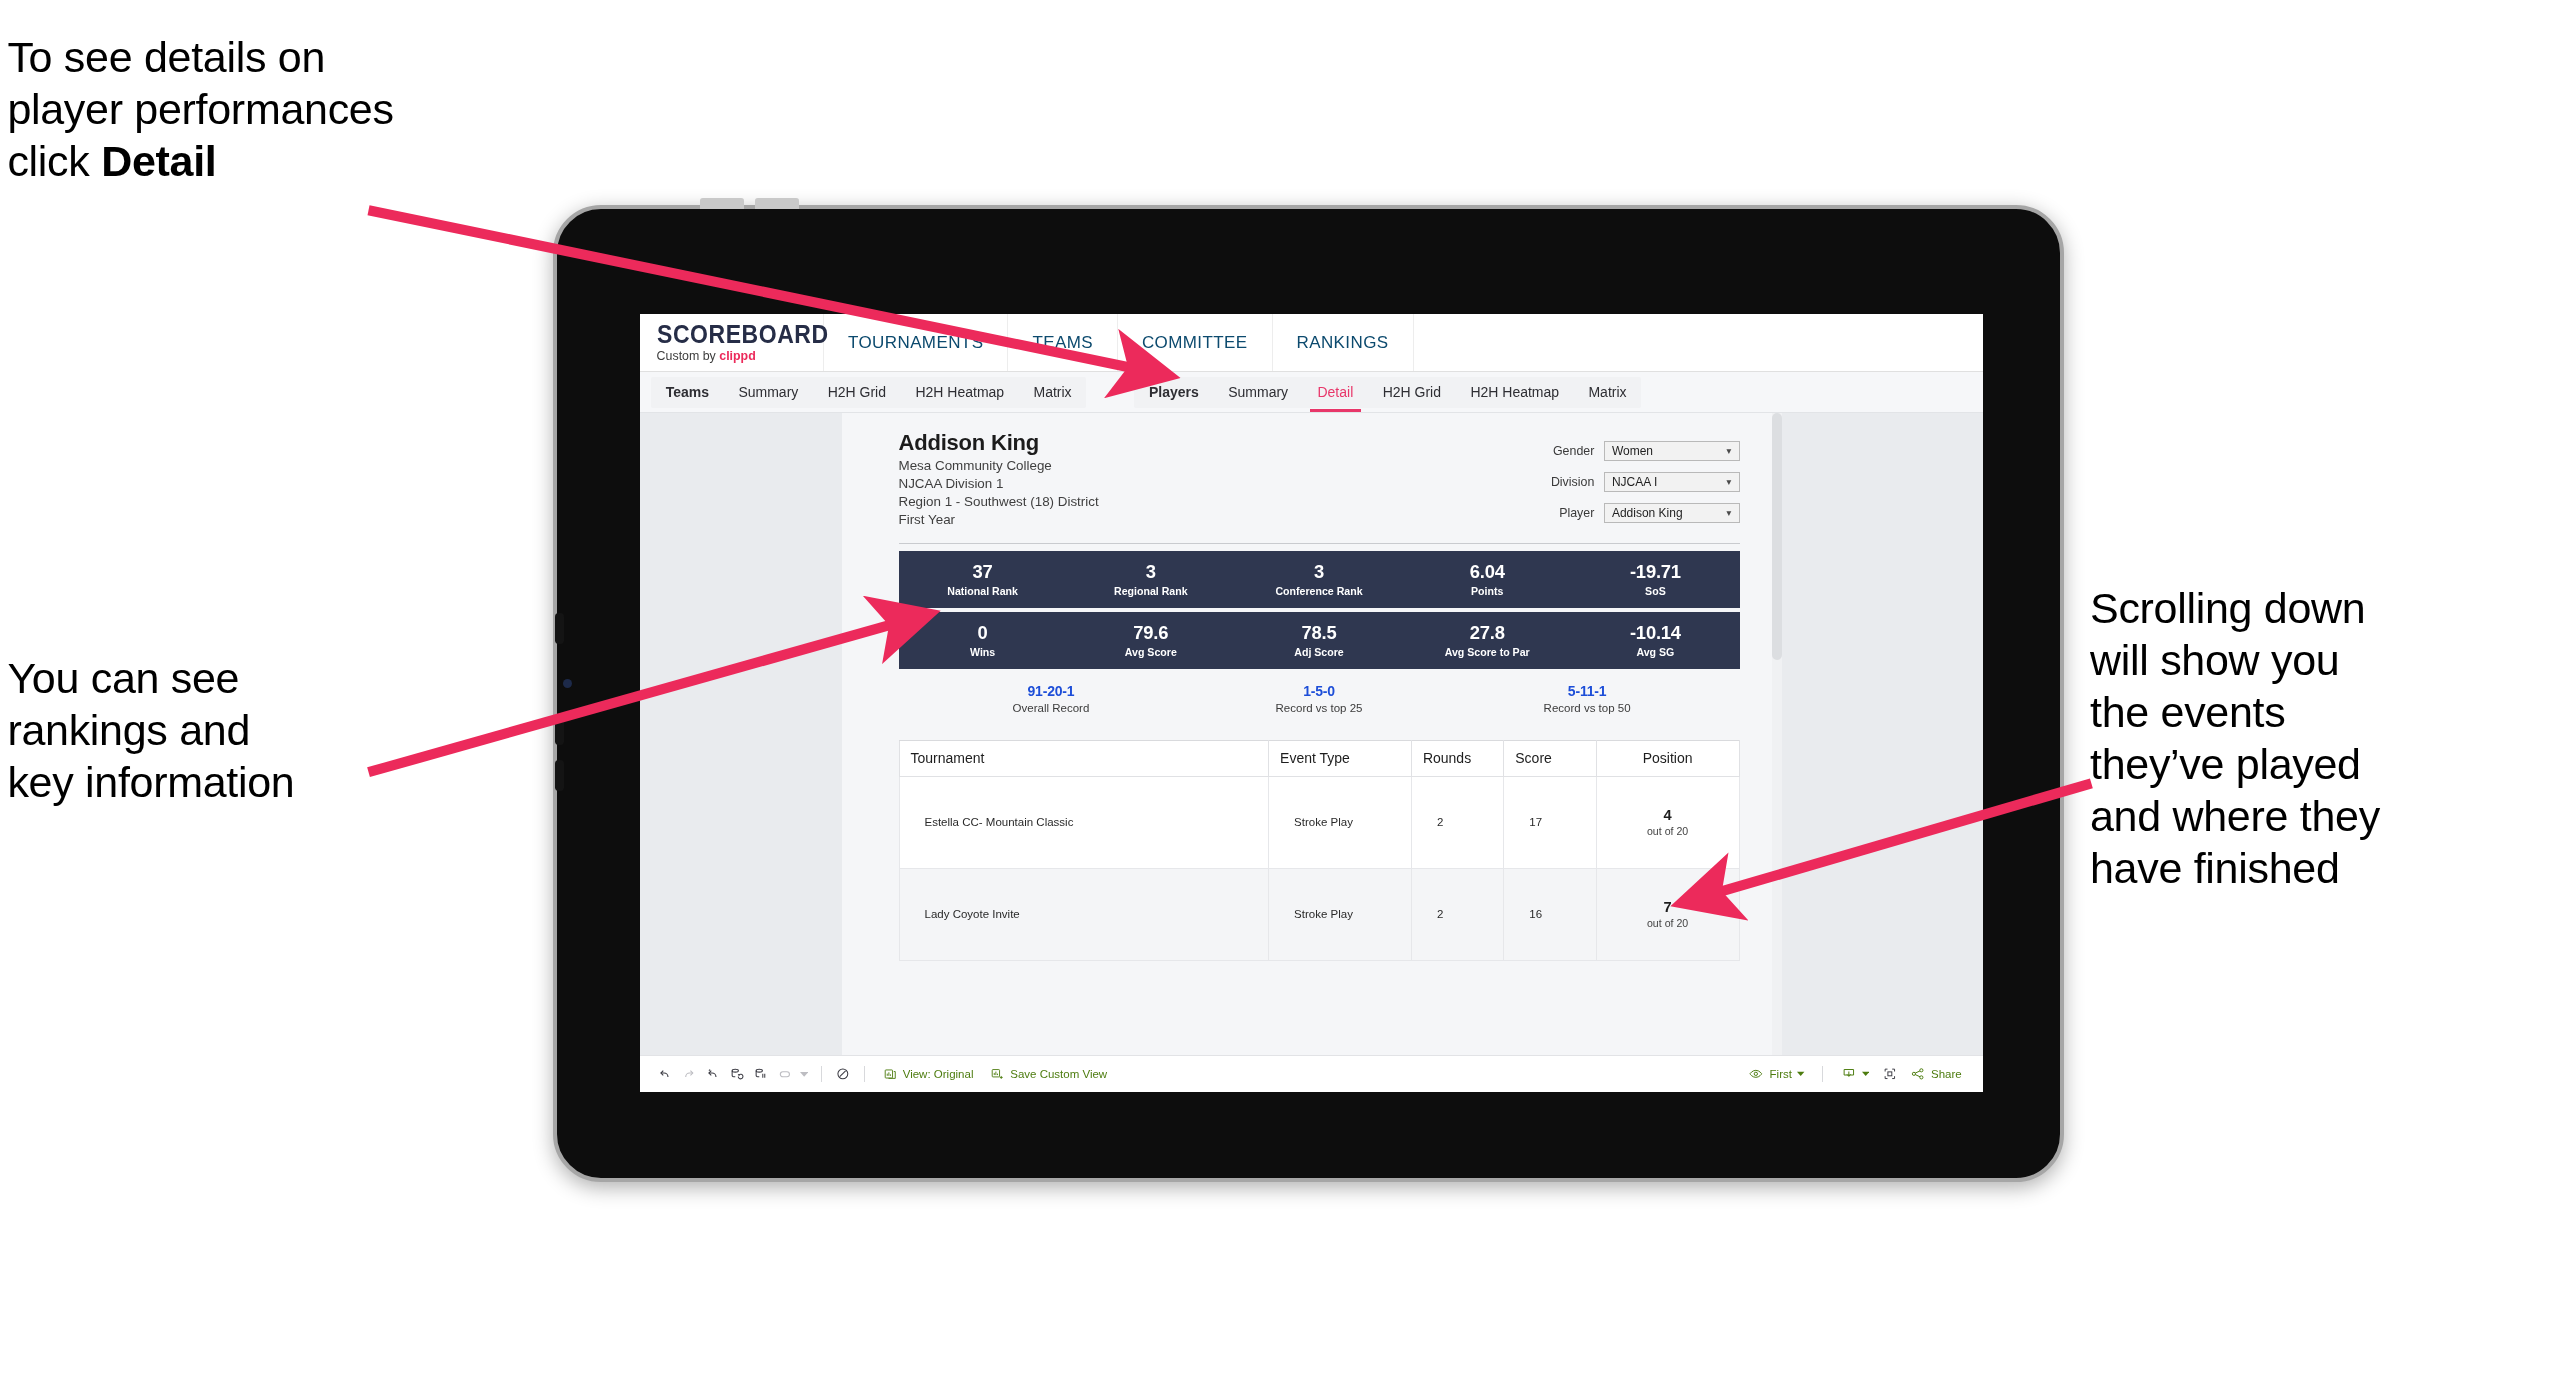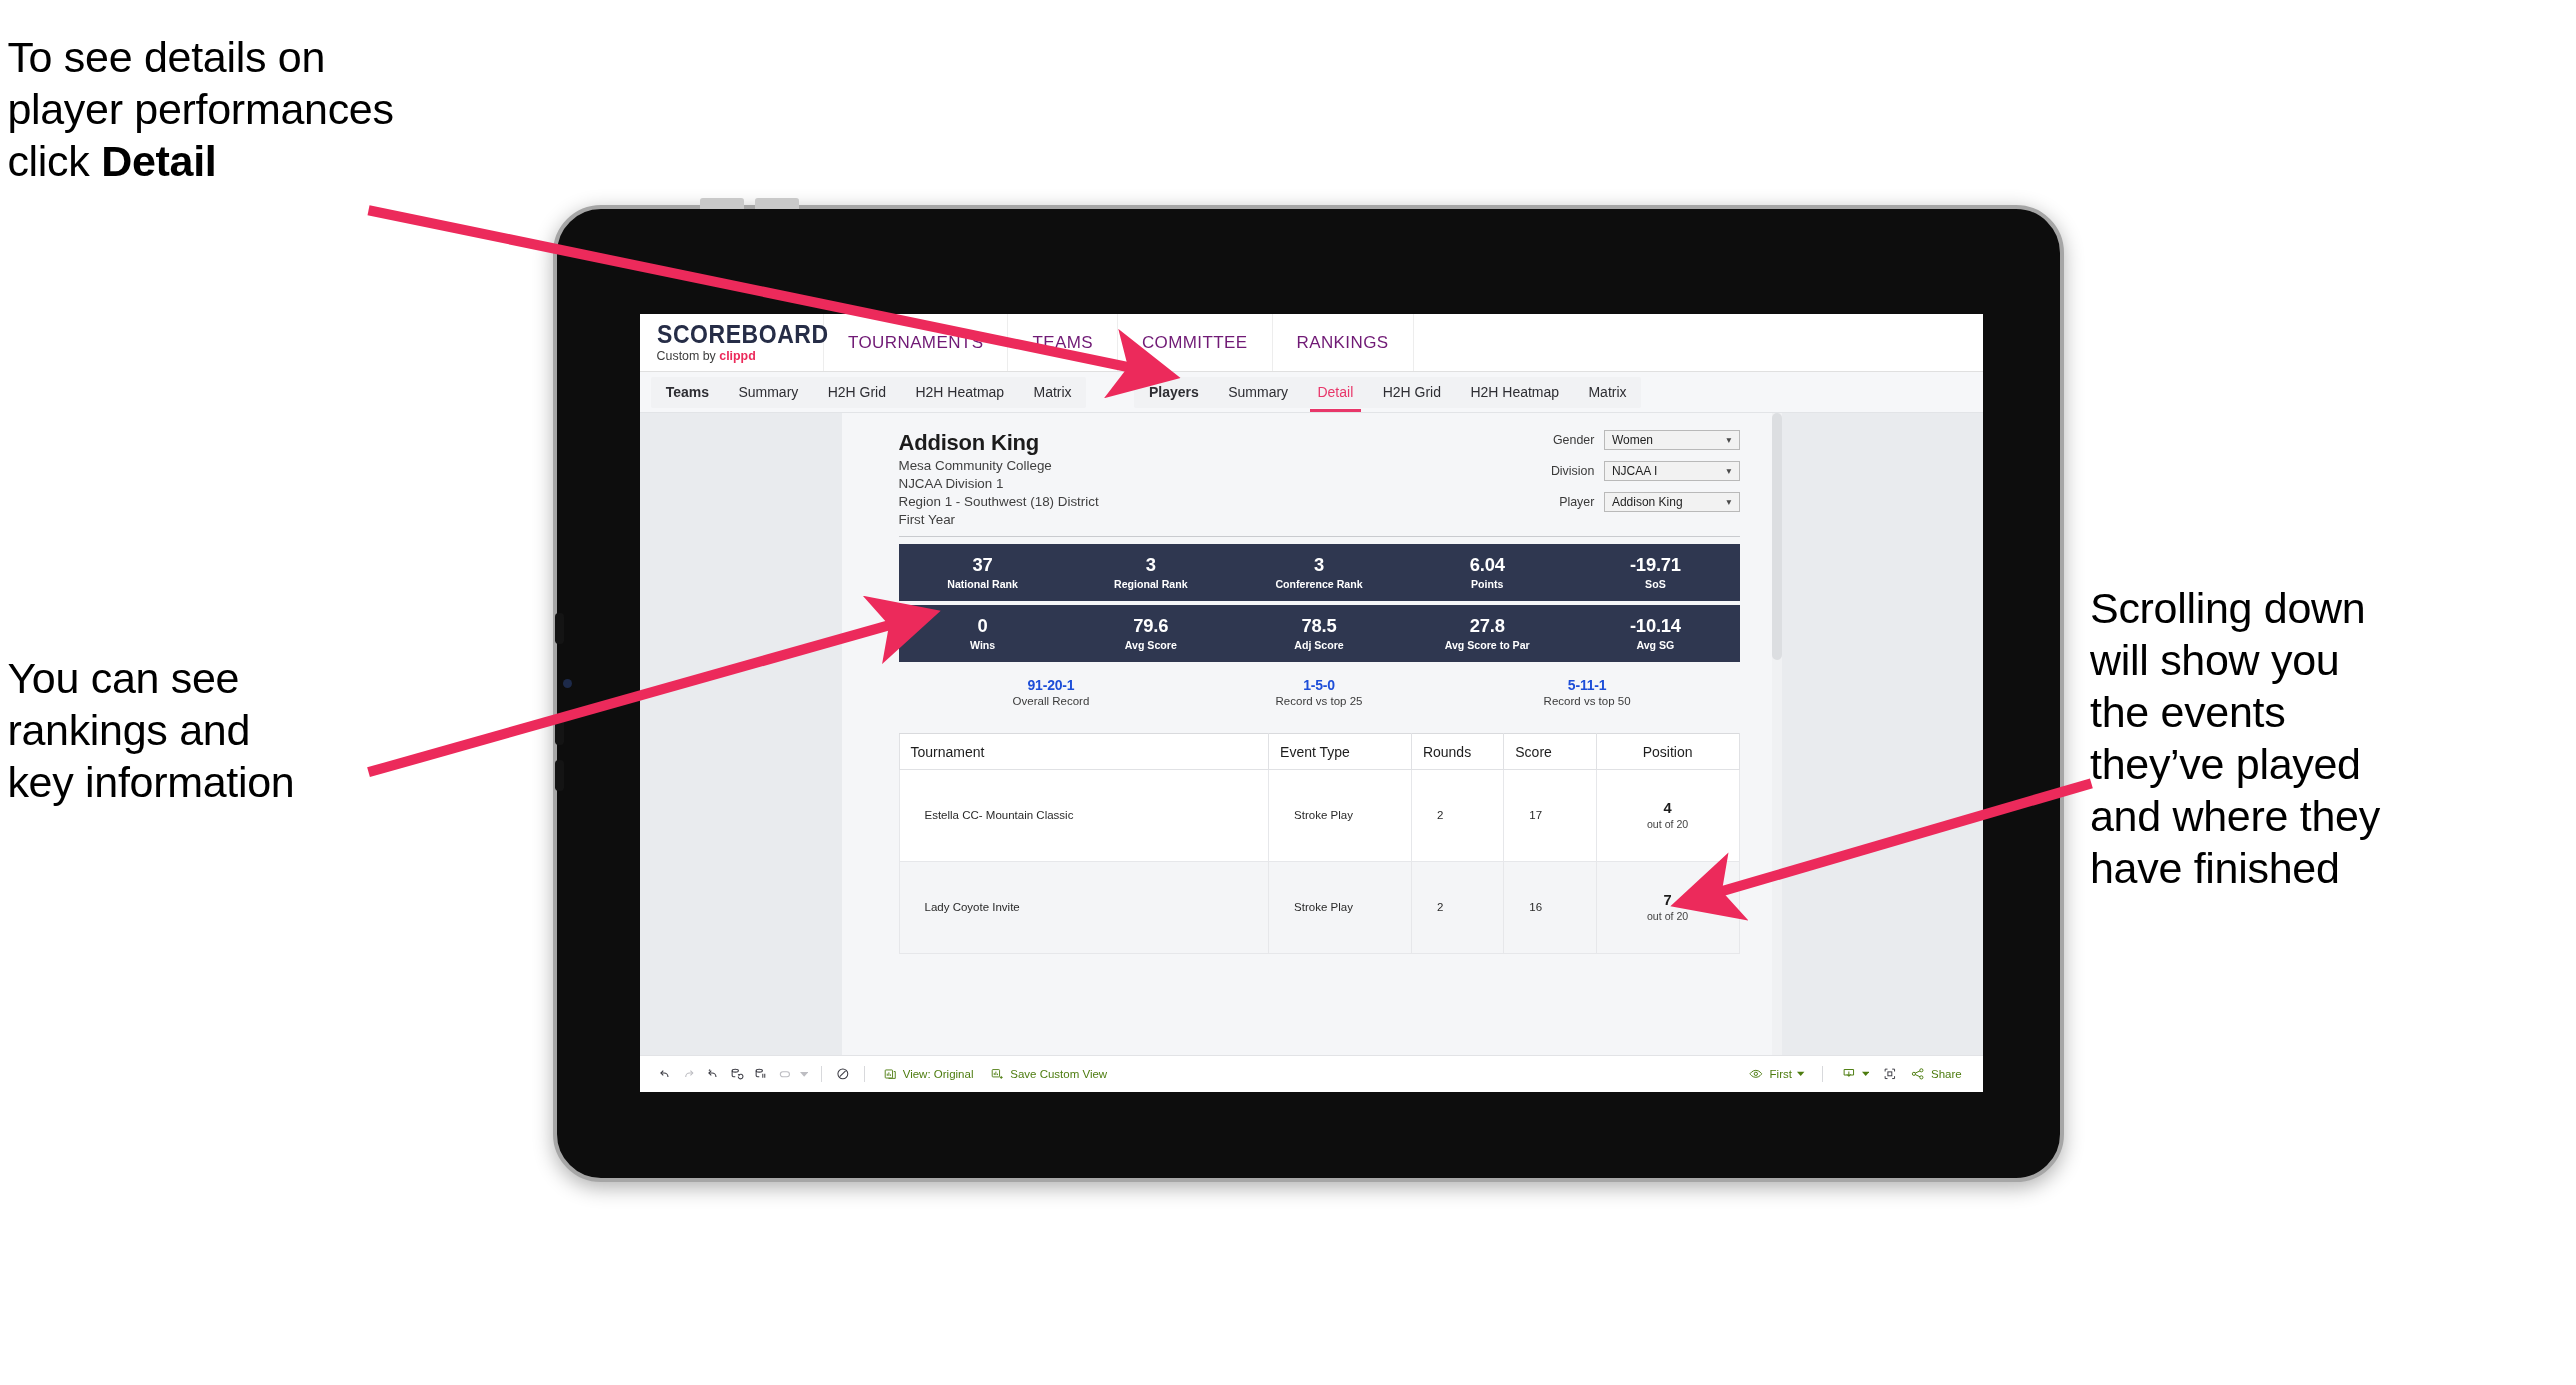--- a/index.html
+++ b/index.html
@@ -69,21 +69,21 @@
   }
   #logo-main {
     font-family:"Liberation Sans", sans-serif;
     font-weight:700; font-size:25px; letter-spacing:0.6px;
     color:#262d47; line-height:1; transform: scaleX(0.92); transform-origin:left center;
   }
   #logo-sub { font-size:12.4px; color:#3d3d3d; margin-top:2.8px; white-space:nowrap;}
   #logo-sub span { color:#ec2a5b; font-weight:700; }
   .topnav {
     display:flex; align-items:center; padding:0 24px;
-    font-size:17px; color:#701a75; letter-spacing:0.4px;
+    font-size:17px; color:#0c4a6e; letter-spacing:0.4px;
     border-right:0.9px solid #ededed; cursor:pointer; white-space:nowrap;
   }
   #topnav-spacer { flex:1; border-right:none; }
 
   
   #subbar {
     height: 41px; background:#f6f7f9; display:flex; align-items:center;
     border-bottom:0.9px solid #e2e4e7; padding-left: 11px;
   }
   .subgroup { display:flex; align-items:center; background:#f1f2f4; height:31px; border-radius:1.8px; }
@@ -111,21 +111,21 @@
     position:absolute; right:0; top:0; width:10px; height:100%; background:#f0f1f3;
   }
   #scrollthumb {
     position:absolute; right:0; top:0; width:10px; height:247px; background:#dcdee1; border-radius:5.5px;
   }
 
   
   #phead { display:flex; justify-content:space-between; align-items:flex-start; }
   #pname { font-size:22px; font-weight:700; color:#1c1c1c; letter-spacing:-0.2px; }
   .pmeta { font-size:13.4px; color:#3f3f3f; margin-top:2.8px; }
-  #filters { margin-top:0; }
+  #filters { margin-top:11px; }
   .filterrow { display:flex; align-items:center; justify-content:flex-end; margin-bottom:11px; }
   .filterlabel { font-size:12.4px; color:#3a3a3a; margin-right:9.2px; }
   .select {
     width: 136px; height:20px; background:#f2f2f2; border:0.9px solid #b9b9b9;
     display:flex; align-items:center; justify-content:space-between; padding:0 5.5px 0 7.4px;
     font-size:12px; color:#1f1f1f; cursor:pointer;
   }
   .caret { font-size:8.3px; color:#4a4a4a; }
 
   #divider { height:0.9px; background:#c9cbcf; margin-top:9.2px; }

